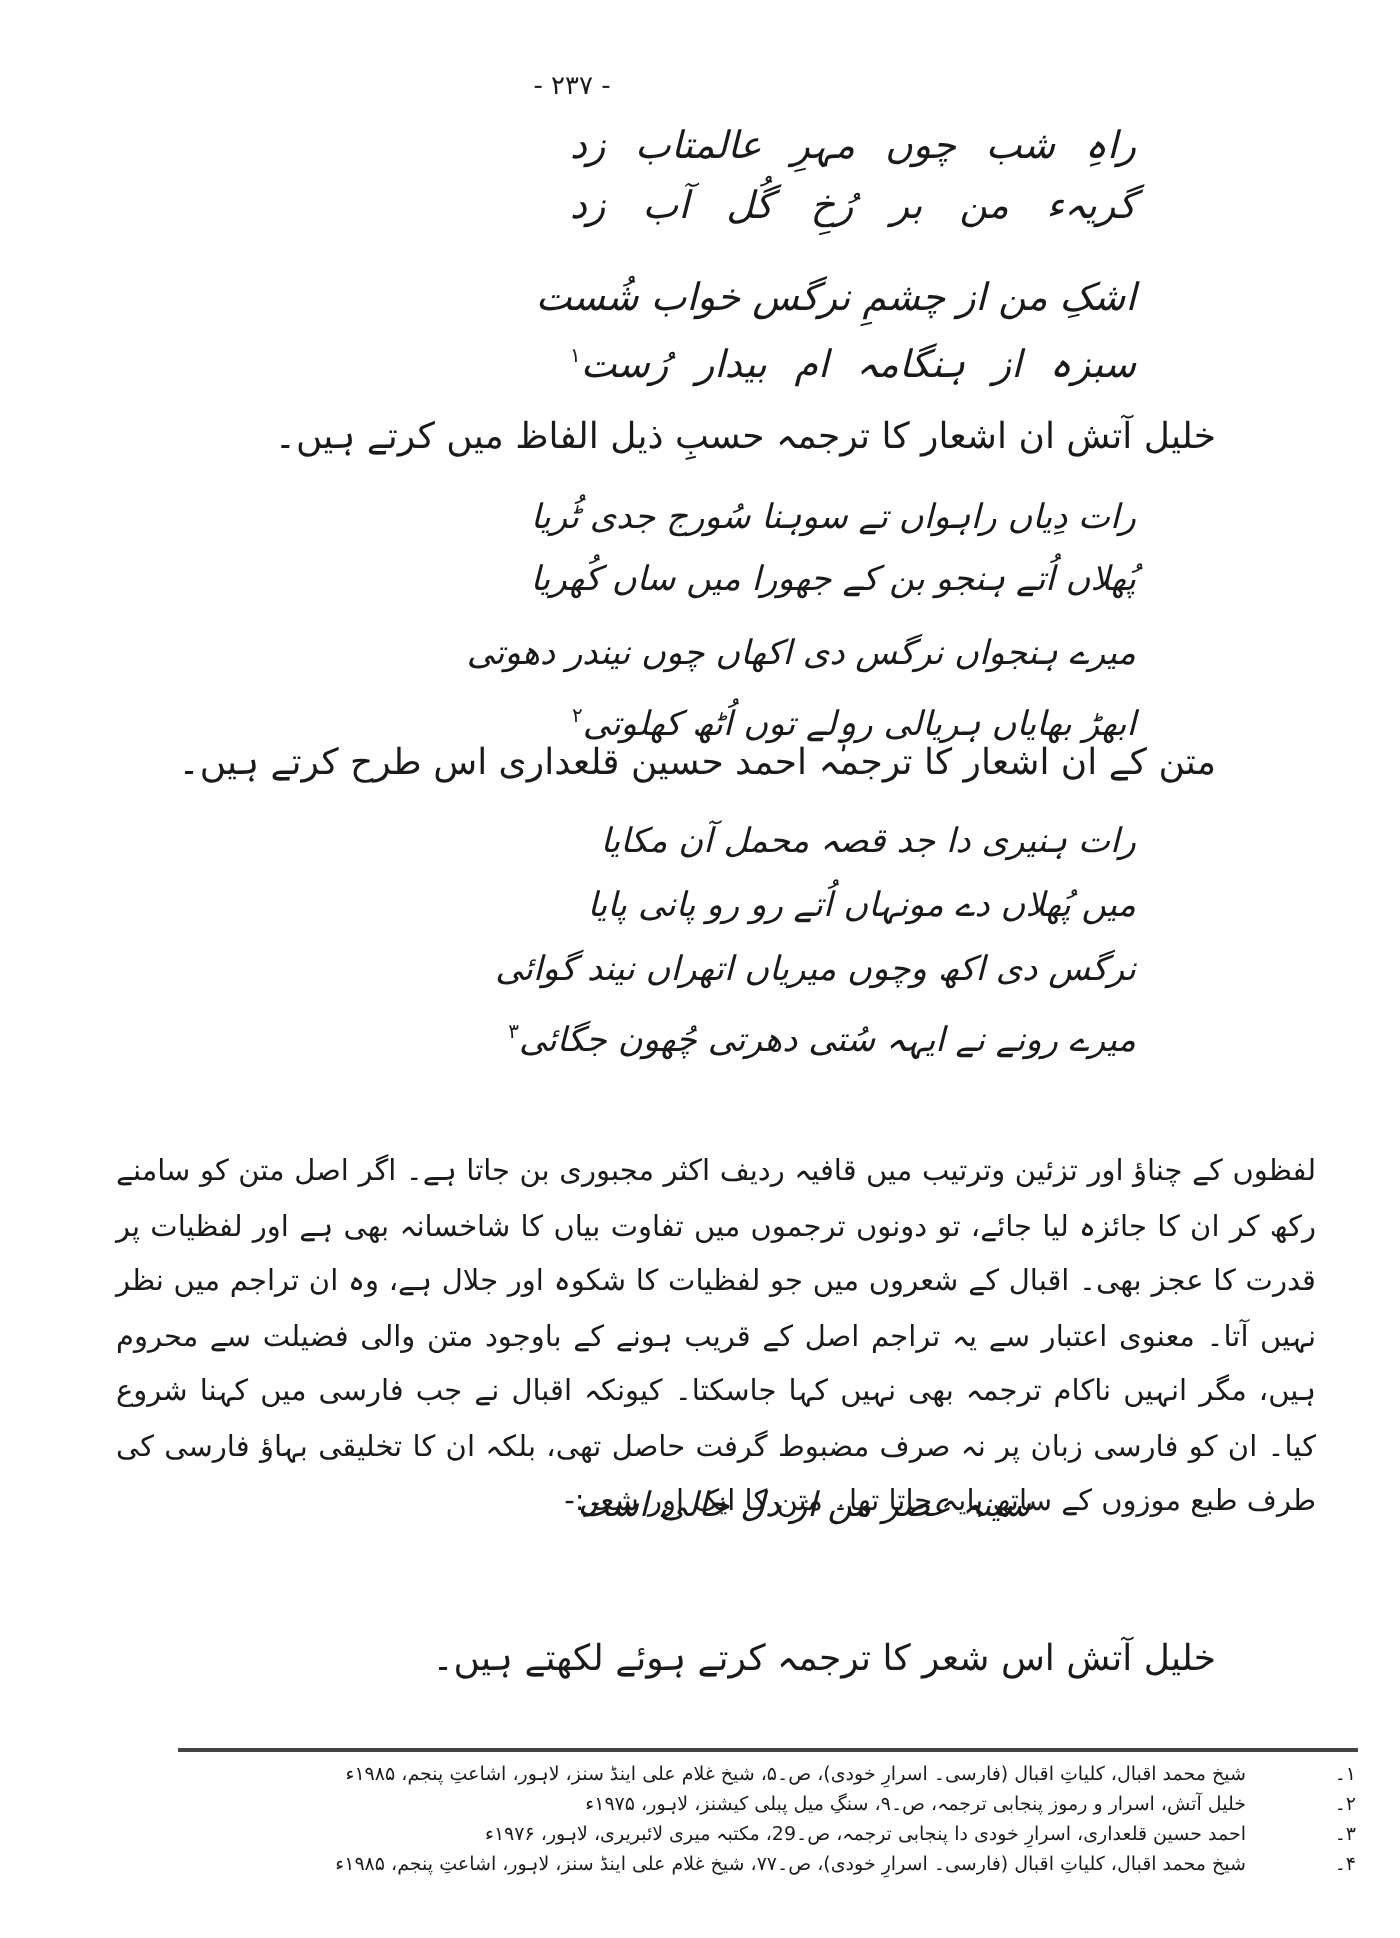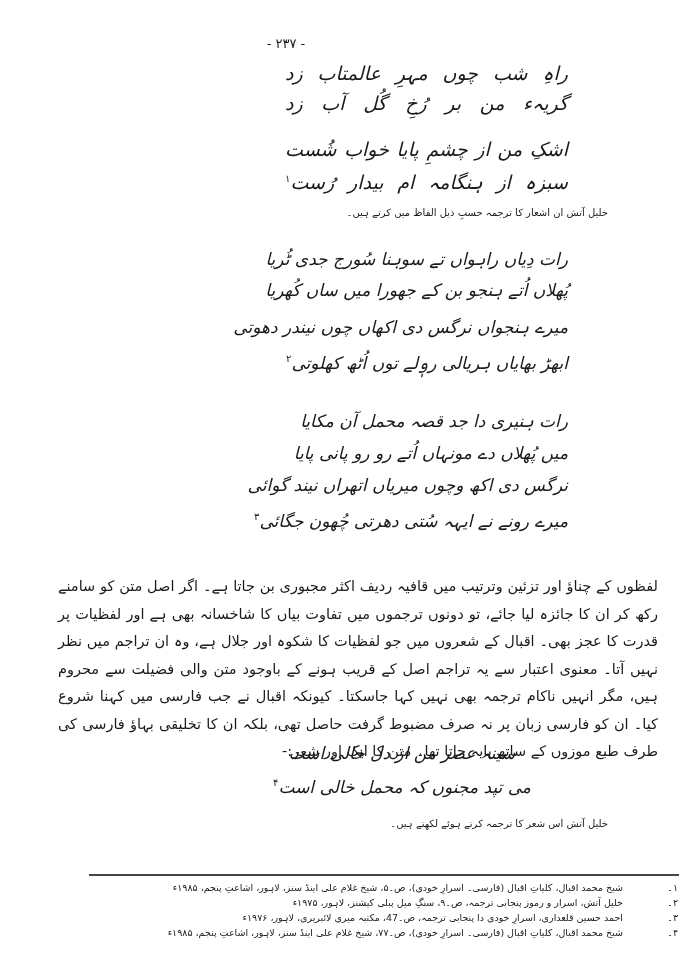--- a/index.html
+++ b/index.html
@@ -41,21 +41,21 @@
     .persian-1 { top: 58px; right: 132px; width: 320px; }
     .persian-1 .verse-line { font-size: 19px; line-height: 30px; height: 30px; text-align: justify; text-align-last: justify; margin-left: 37px; }
     .persian-1 .gap { height: 16px; }
 
     .intro-line {
       position: absolute;
       right: 92px;
       direction: rtl;
       white-space: nowrap;
       font-family: "DejaVu Sans", sans-serif;
-      font-size: 10px;
+      font-size: 18px;
     }
     .intro-1 { top: 207px; }
     .intro-2 { top: 370px; }
     .intro-3 { top: 818px; }
 
     .punjabi-1 { top: 244px; right: 132px; width: 320px; }
     .punjabi-1 .verse-line { font-size: 17px; line-height: 31px; height: 31px; }
     .punjabi-1 .gap { height: 6px; }
 
     .punjabi-2 { top: 405px; right: 132px; width: 320px; }
@@ -117,67 +117,67 @@
 <body>
 
 <div class="page">
 
   <div class="page-number">- ۲۳۷ -</div>
 
   <div class="verse-block persian-1">
     <span class="verse-line">راہِ شب چوں مہرِ عالمتاب زد</span>
     <span class="verse-line">گریہء من بر رُخِ گُل آب زد</span>
     <div class="gap"></div>
-    <span class="verse-line">اشکِ من از چشمِ پایا خواب شُست</span>
+    <span class="verse-line">اشکِ من از چشمِ نرگس خواب شُست</span>
     <span class="verse-line"><span>سبزہ از ہنگامہ ام بیدار رُست</span><span class="sup">۱</span></span>
   </div>
 
   <div class="intro-line intro-1">خلیل آتش ان اشعار کا ترجمہ حسبِ ذیل الفاظ میں کرتے ہیں۔</div>
 
   <div class="verse-block punjabi-1">
     <span class="verse-line">رات دِیاں راہواں تے سوہنا سُورج جدی ٹُریا</span>
     <span class="verse-line">پُھلاں اُتے ہنجو بن کے جھورا میں ساں کُھریا</span>
     <div class="gap"></div>
     <span class="verse-line">میرے ہنجواں نرگس دی اکھاں چوں نیندر دھوتی</span>
     <span class="verse-line"><span>ابھڑ بھایاں ہریالی روٖلے توں اُٹھ کھلوتی</span><span class="sup">۲</span></span>
   </div>
 
+  <div class="intro-line intro-2">متن کے ان اشعار کا ترجمہ احمد حسین قلعداری اس طرح کرتے ہیں۔</div>
 
   <div class="verse-block punjabi-2">
     <span class="verse-line">رات ہنیری دا جد قصہ محمل آن مکایا</span>
     <span class="verse-line">میں پُھلاں دے مونہاں اُتے رو رو پانی پایا</span>
     <span class="verse-line">نرگس دی اکھ وچوں میریاں اتھراں نیند گوائی</span>
     <span class="verse-line"><span>میرے رونے نے ایہہ سُتی دھرتی چُھون جگائی</span><span class="sup">۳</span></span>
   </div>
 
   <div class="prose">
     <p>لفظوں کے چناؤ اور تزئین وترتیب میں قافیہ ردیف اکثر مجبوری بن جاتا ہے۔ اگر اصل متن کو سامنے رکھ کر ان کا جائزہ لیا جائے، تو دونوں ترجموں میں تفاوت بیاں کا شاخسانہ بھی ہے اور لفظیات پر قدرت کا عجز بھی۔ اقبال کے شعروں میں جو لفظیات کا شکوہ اور جلال ہے، وہ ان تراجم میں نظر نہیں آتا۔ معنوی اعتبار سے یہ تراجم اصل کے قریب ہونے کے باوجود متن والی فضیلت سے محروم ہیں، مگر انہیں ناکام ترجمہ بھی نہیں کہا جاسکتا۔ کیونکہ اقبال نے جب فارسی میں کہنا شروع کیا۔ ان کو فارسی زبان پر نہ صرف مضبوط گرفت حاصل تھی، بلکہ ان کا تخلیقی بہاؤ فارسی کی طرف طبع موزوں کے ساتھ پایہ جاتا تھا۔ متن کا ایک اور شعر:-</p>
   </div>
 
   <div class="verse-block persian-2">
     <span class="verse-line">سینہ عصر من از دل خالی است</span>
-    <span class="verse-line"><span>می تپد مجنوں کہ محمل خالی است</span><span class="sup">۴</span></span>
   </div>
 
   <div class="intro-line intro-3">خلیل آتش اس شعر کا ترجمہ کرتے ہوئے لکھتے ہیں۔</div>
 
   <div class="footnote-rule"></div>
 
   <div class="footnotes">
     <div class="footnote">
       <span class="fn-num">۱۔</span>
       <span class="fn-text">شیخ محمد اقبال، کلیاتِ اقبال (فارسی۔ اسرارِ خودی)، ص۔۵، شیخ غلام علی اینڈ سنز، لاہور، اشاعتِ پنجم، ۱۹۸۵ء</span>
     </div>
     <div class="footnote">
       <span class="fn-num">۲۔</span>
       <span class="fn-text">خلیل آتش، اسرار و رموز پنجابی ترجمہ، ص۔۹، سنگِ میل پبلی کیشنز، لاہور، ۱۹۷۵ء</span>
     </div>
     <div class="footnote">
       <span class="fn-num">۳۔</span>
-      <span class="fn-text">احمد حسین قلعداری، اسرارِ خودی دا پنجابی ترجمہ، ص۔47، مکتبہ میری لائبریری، لاہور، ۱۹۷۶ء</span>
+      <span class="fn-text">احمد حسین قلعداری، اسرارِ خودی دا پنجابی ترجمہ، ص۔29، مکتبہ میری لائبریری، لاہور، ۱۹۷۶ء</span>
     </div>
     <div class="footnote">
       <span class="fn-num">۴۔</span>
       <span class="fn-text">شیخ محمد اقبال، کلیاتِ اقبال (فارسی۔ اسرارِ خودی)، ص۔۷۷، شیخ غلام علی اینڈ سنز، لاہور، اشاعتِ پنجم، ۱۹۸۵ء</span>
     </div>
   </div>
 
 </div>
 
 </body></html>

